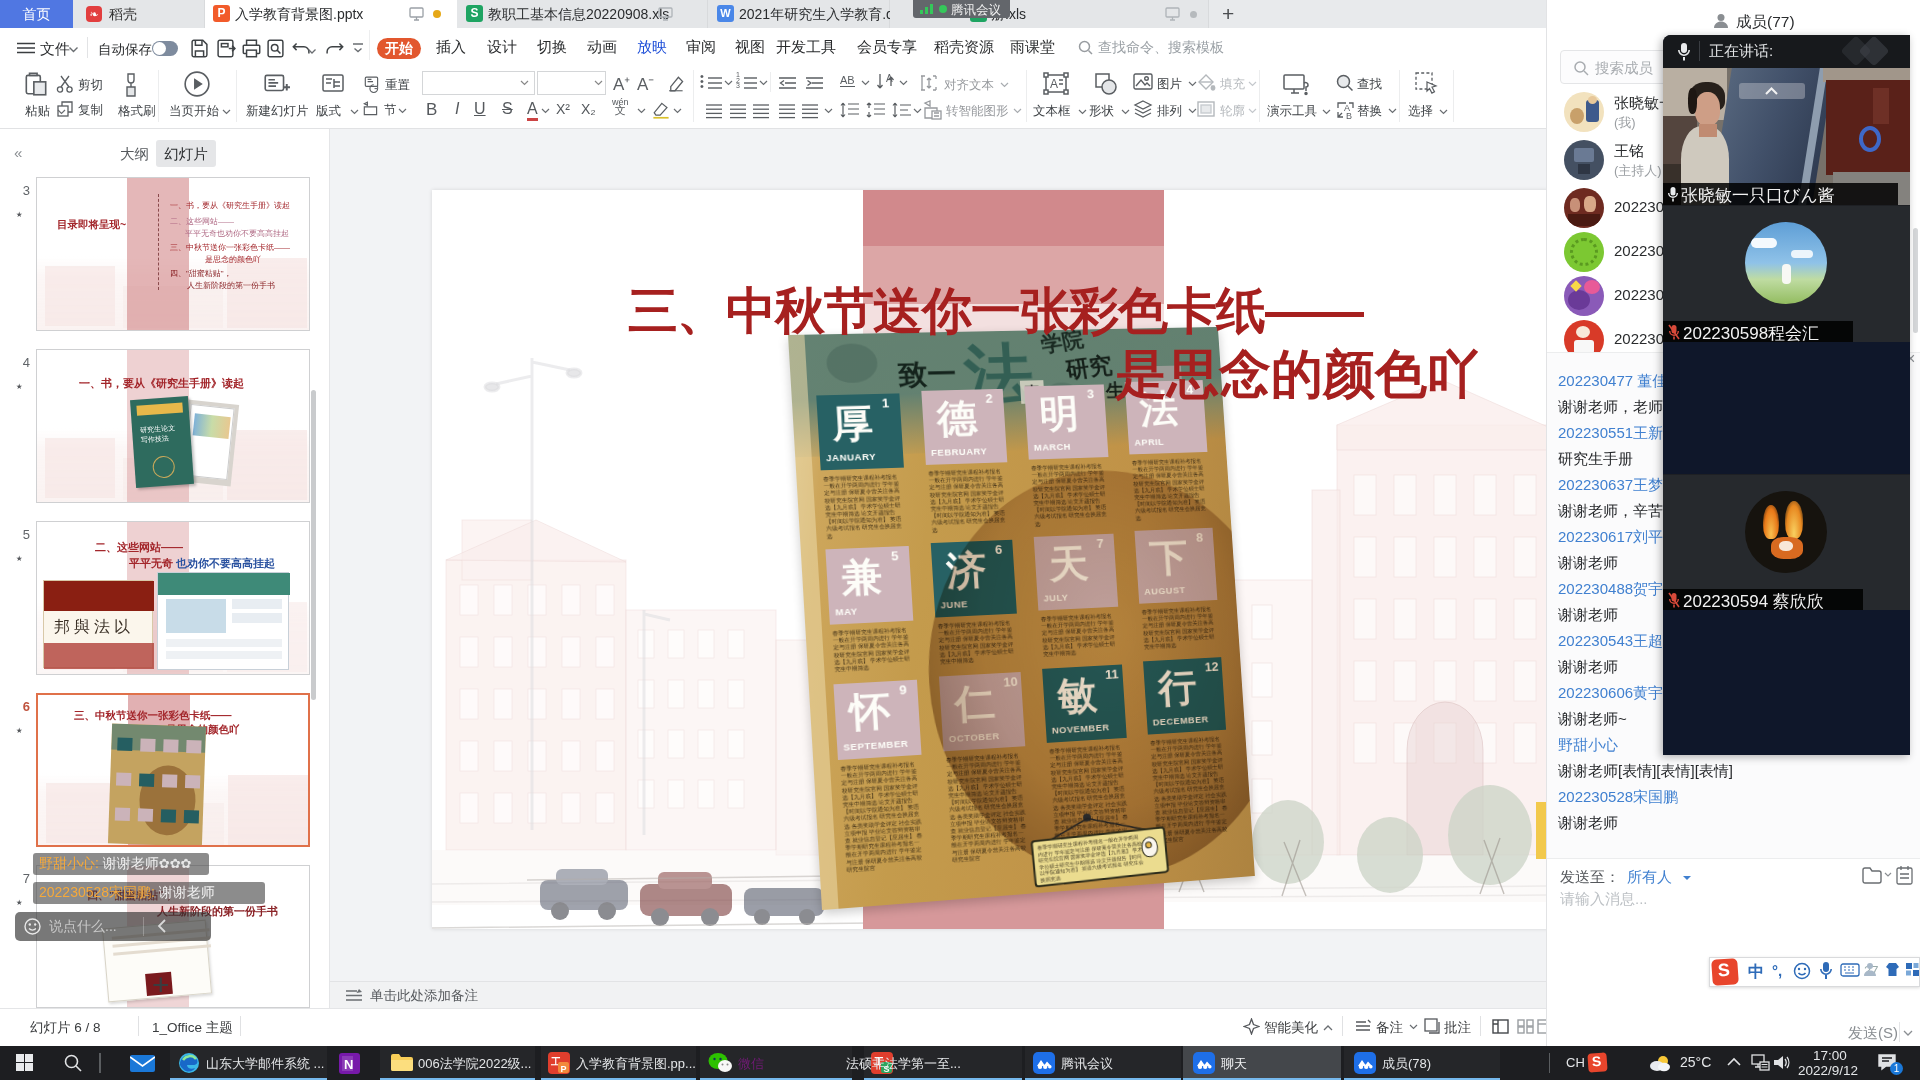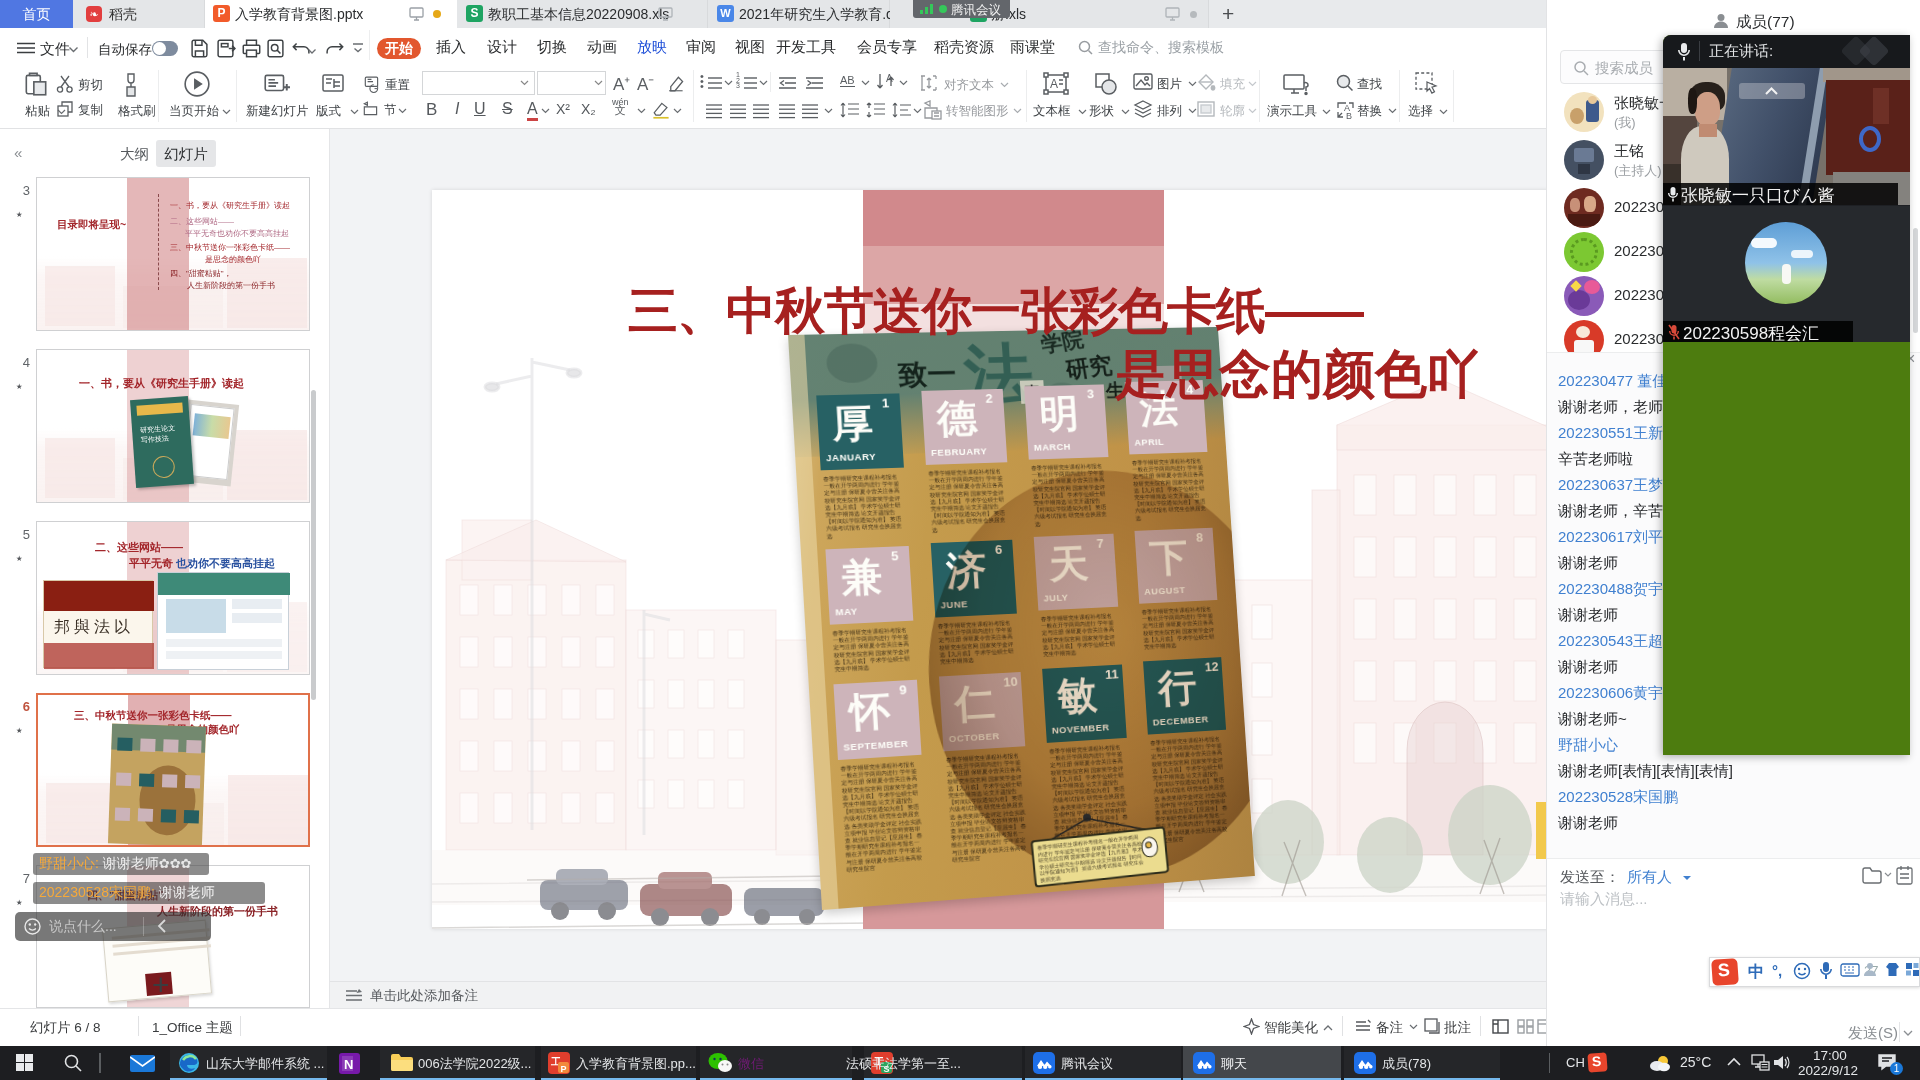--- a/index.html
+++ b/index.html
@@ -858,21 +858,21 @@
     <div style="width:40px;height:40px;background:#D83A28">
       <div class="a" style="left:12px;top:6px;width:14px;height:12px;border-radius:50%;background:#F8E8D8"></div>
       <div class="a" style="left:10px;top:20px;width:20px;height:14px;background:#F8F8F8;border-radius:3px"></div>
     </div>
   </div>
 <div class="a tx" style="left:1614px;top:330px;font-size:15px;color:#2A2C2E">202230483</div>
 <div class="a" style="left:1547px;top:352px;width:373px;height:506px;background:#FBFBFC;border-top:1px solid #ECEDEE"></div>
 <div class="a tx" style="left:1558px;top:372px;font-size:15px;color:#4080D0">202230477 董佳</div>
 <div class="a tx" style="left:1558px;top:398px;font-size:15px;color:#26282B">谢谢老师，老师辛苦啦</div>
 <div class="a tx" style="left:1558px;top:424px;font-size:15px;color:#4080D0">202230551王新宇</div>
-<div class="a tx" style="left:1558px;top:450px;font-size:15px;color:#26282B">辛苦老师啦</div>
+<div class="a tx" style="left:1558px;top:450px;font-size:15px;color:#26282B">研究生手册</div>
 <div class="a tx" style="left:1558px;top:476px;font-size:15px;color:#4080D0">202230637王梦晔</div>
 <div class="a tx" style="left:1558px;top:502px;font-size:15px;color:#26282B">谢谢老师，辛苦老师</div>
 <div class="a tx" style="left:1558px;top:528px;font-size:15px;color:#4080D0">202230617刘平</div>
 <div class="a tx" style="left:1558px;top:554px;font-size:15px;color:#26282B">谢谢老师</div>
 <div class="a tx" style="left:1558px;top:580px;font-size:15px;color:#4080D0">202230488贺宇晨</div>
 <div class="a tx" style="left:1558px;top:606px;font-size:15px;color:#26282B">谢谢老师</div>
 <div class="a tx" style="left:1558px;top:632px;font-size:15px;color:#4080D0">202230543王超</div>
 <div class="a tx" style="left:1558px;top:658px;font-size:15px;color:#26282B">谢谢老师</div>
 <div class="a tx" style="left:1558px;top:684px;font-size:15px;color:#4080D0">202230606黄宇昆</div>
 <div class="a tx" style="left:1558px;top:710px;font-size:15px;color:#26282B">谢谢老师~</div>
@@ -932,21 +932,21 @@
     <rect x="1" y="8.5" width="5" height="5" fill="#7AA8D8"></rect>
     <rect x="8" y="8" width="6" height="6"></rect>
   </svg>
 <div class="a tx" style="left:1848px;top:1024px;font-size:15px;color:#8A8E92">发送(S)</div>
 <svg class="a" style="left:1903px;top:1030px" width="10" height="7">
     <path d="M1 1l4 4 4-4" stroke="#8A8E92" stroke-width="1.3" fill="none"></path>
   </svg>
 <div class="a" style="left:1899px;top:1022px;width:1px;height:20px;background:#E4E5E7"></div>
 <div class="a tx" style="left:1906px;top:350px;font-size:16px;color:#8A8E92">×</div>
 <div class="a" style="left:1913px;top:228px;width:5px;height:105px;background:#D5D7D9;border-radius:3px"></div>
-<div class="a" style="left:1663px;top:35px;width:247px;height:720px;background:#4d7c0f;border-radius:8px 0 0 0;overflow:hidden;box-shadow:-2px 2px 8px rgba(0,0,0,.3)">
+<div class="a" style="left:1663px;top:35px;width:247px;height:720px;background:#0f172a;border-radius:8px 0 0 0;overflow:hidden;box-shadow:-2px 2px 8px rgba(0,0,0,.3)">
     <div class="a" style="left:0;top:0;width:247px;height:33px;background:#17191C">
       <svg class="a" style="left:14px;top:7px" width="14" height="19" fill="#E8EAEC">
         <rect x="4" y="1" width="6" height="10" rx="3"></rect>
         <path d="M1 8a6 6 0 0012 0h-1.6a4.4 4.4 0 01-8.8 0z"></path>
         <rect x="6" y="15" width="2" height="3.5"></rect>
       </svg>
       <div class="a" style="left:36px;top:6px;width:1px;height:20px;background:#3A3D42"></div>
       <div class="a tx" style="left:46px;top:7px;font-size:15px;color:#E4E6E8">正在讲话:</div>
       <div class="a" style="left:182px;top:5px;width:22px;height:22px;background:#33373D;transform:rotate(45deg);border-radius:4px;opacity:.55"></div>
       <div class="a" style="left:200px;top:5px;width:22px;height:22px;background:#41464D;transform:rotate(45deg);border-radius:4px;opacity:.55"></div>
@@ -994,20 +994,41 @@
           <g fill="#D84A3A">
             <rect x="4.5" y="1" width="5" height="8.5" rx="2.5"></rect>
             <path d="M2 7a5 5 0 0010 0h-1.4a3.6 3.6 0 01-7.2 0z"></path>
             <rect x="6.2" y="12.5" width="1.6" height="3"></rect>
           </g>
           <path d="M2 1l10 14" stroke="#D84A3A" stroke-width="1.6"></path>
         </svg>
         <div class="a tx" style="left:20px;top:1px;font-size:17px;color:#F2F2F2">202230598程会汇</div>
       </div>
     </div>
+    <div class="a" style="left:0;top:439px;width:247px;height:136px;background:#26292D;border-top:1px solid #1E2024;overflow:hidden">
+      <div class="a" style="left:82px;top:16px;width:82px;height:82px;border-radius:50%;overflow:hidden">
+        <div style="width:82px;height:82px;background:#16130E">
+          <div class="a" style="left:18px;top:14px;width:16px;height:34px;background:radial-gradient(ellipse at 50% 85%,#F8C050 0%,#E87818 60%,rgba(120,40,0,0) 100%);border-radius:50% 50% 40% 40%"></div>
+          <div class="a" style="left:40px;top:10px;width:18px;height:38px;background:radial-gradient(ellipse at 50% 85%,#F8D060 0%,#E88820 60%,rgba(120,40,0,0) 100%);border-radius:50% 50% 40% 40%"></div>
+          <div class="a" style="left:26px;top:46px;width:32px;height:22px;background:#D86A20;border-radius:40%"></div>
+          <div class="a" style="left:34px;top:50px;width:14px;height:10px;background:#F8E8D8;border-radius:45%"></div>
+        </div>
+      </div>
+      <div class="a" style="left:0;top:114px;width:200px;height:22px;background:rgba(0,0,0,.85)">
+        <svg class="a" style="left:4px;top:3px" width="14" height="16">
+          <g fill="#D84A3A">
+            <rect x="4.5" y="1" width="5" height="8.5" rx="2.5"></rect>
+            <path d="M2 7a5 5 0 0010 0h-1.4a3.6 3.6 0 01-7.2 0z"></path>
+            <rect x="6.2" y="12.5" width="1.6" height="3"></rect>
+          </g>
+          <path d="M2 1l10 14" stroke="#D84A3A" stroke-width="1.6"></path>
+        </svg>
+        <div class="a tx" style="left:20px;top:1px;font-size:17px;color:#F2F2F2">202230594 蔡欣欣</div>
+      </div>
+    </div>
   </div>
 <div class="a" style="left:913px;top:0;width:97px;height:18px;background:#63666B;border-radius:0 0 3px 3px">
     <svg class="a" style="left:7px;top:4px" width="14" height="10">
       <rect x="0" y="6" width="3" height="4" fill="#35C75A"></rect>
       <rect x="5" y="3" width="3" height="7" fill="#35C75A"></rect>
       <rect x="10" y="0" width="3" height="10" fill="#35C75A"></rect>
     </svg>
     <div class="a" style="left:26px;top:5px;width:8px;height:8px;border-radius:50%;background:#35C75A"></div>
     <div class="a tx" style="left:38px;top:2px;font-size:12.5px;color:#F2F2F2">腾讯会议</div>
   </div>

